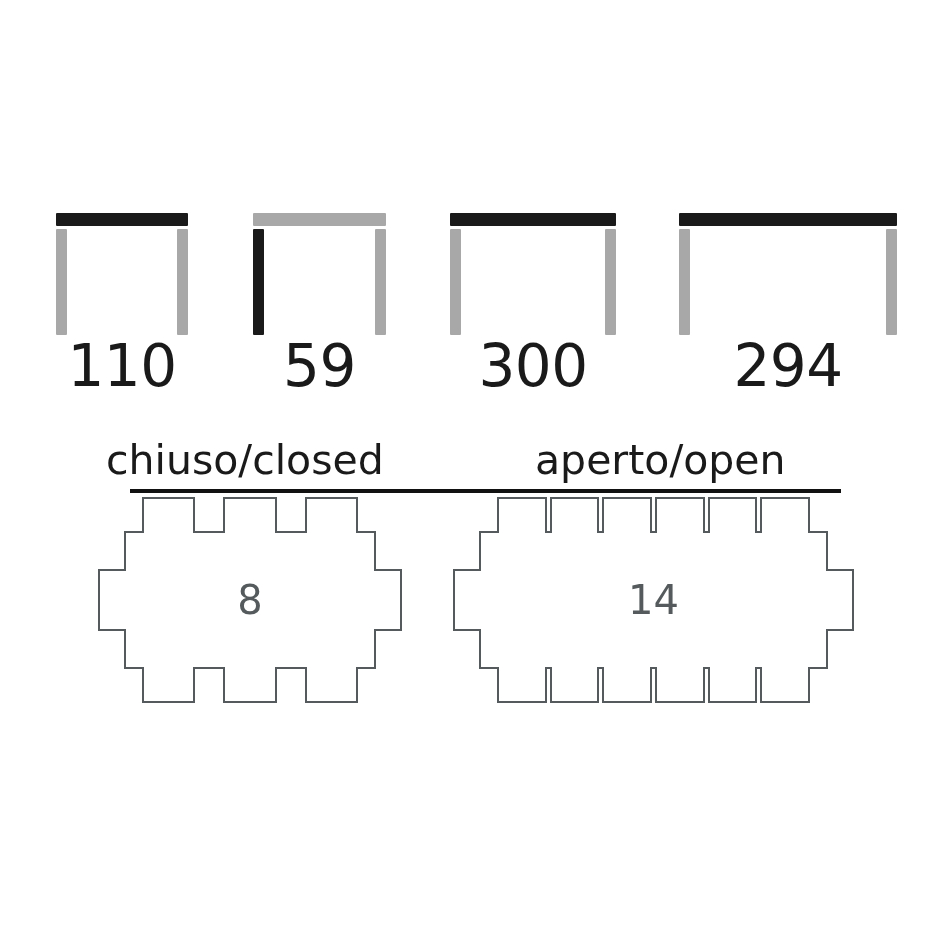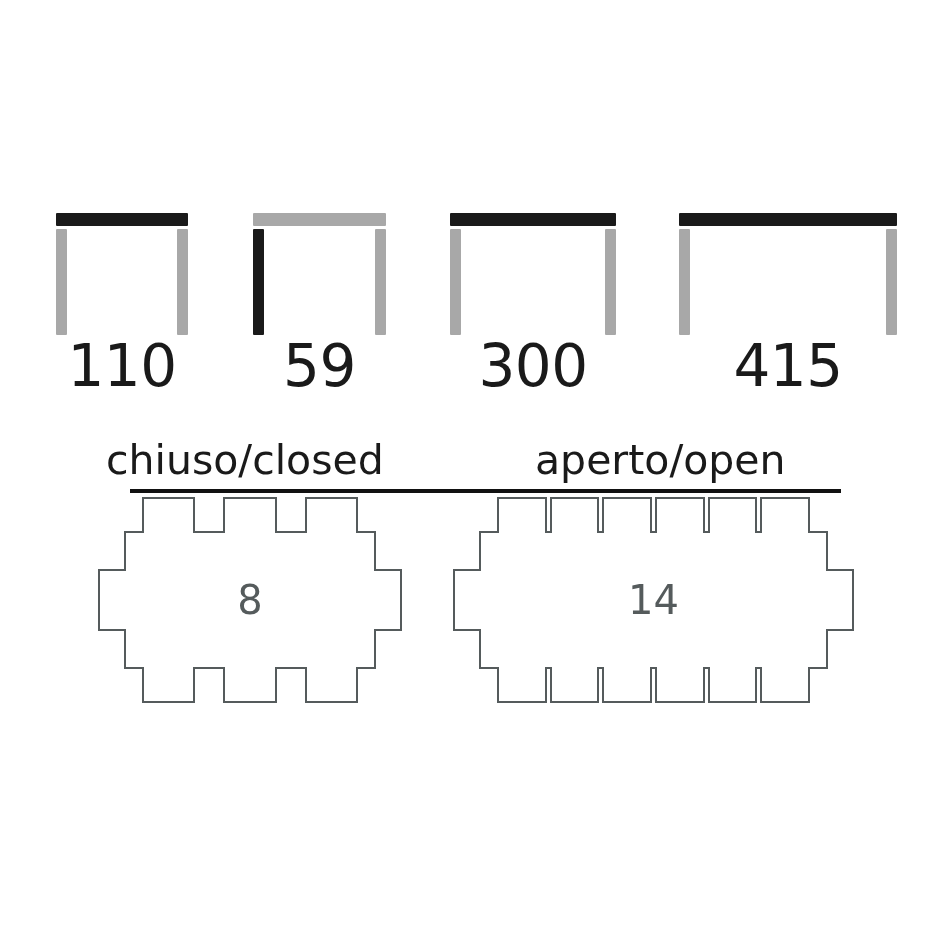--- a/index.html
+++ b/index.html
@@ -165,21 +165,21 @@
       <div class="dim-top" style="width: 166px; background: rgb(26, 26, 26);"></div>
       <div class="dim-leg left" style="background: rgb(168, 168, 168);"></div>
       <div class="dim-leg right" style="background: rgb(168, 168, 168);"></div>
       <div class="dim-label">300</div>
     </div>
 
     <div class="dim-icon" id="dim-icon-3" style="left: 679px; width: 218px;">
       <div class="dim-top" style="width: 218px; background: rgb(26, 26, 26);"></div>
       <div class="dim-leg left" style="background: rgb(168, 168, 168);"></div>
       <div class="dim-leg right" style="background: rgb(168, 168, 168);"></div>
-      <div class="dim-label">415</div>
+      <div class="dim-label">294</div>
     </div>
 
   </div>
 
   <div class="headers">
     <div class="header-label" id="header-open">aperto/open</div>
     <div class="header-label" id="header-closed">chiuso/closed</div>
   </div>
   <div class="header-rule"></div>
 

